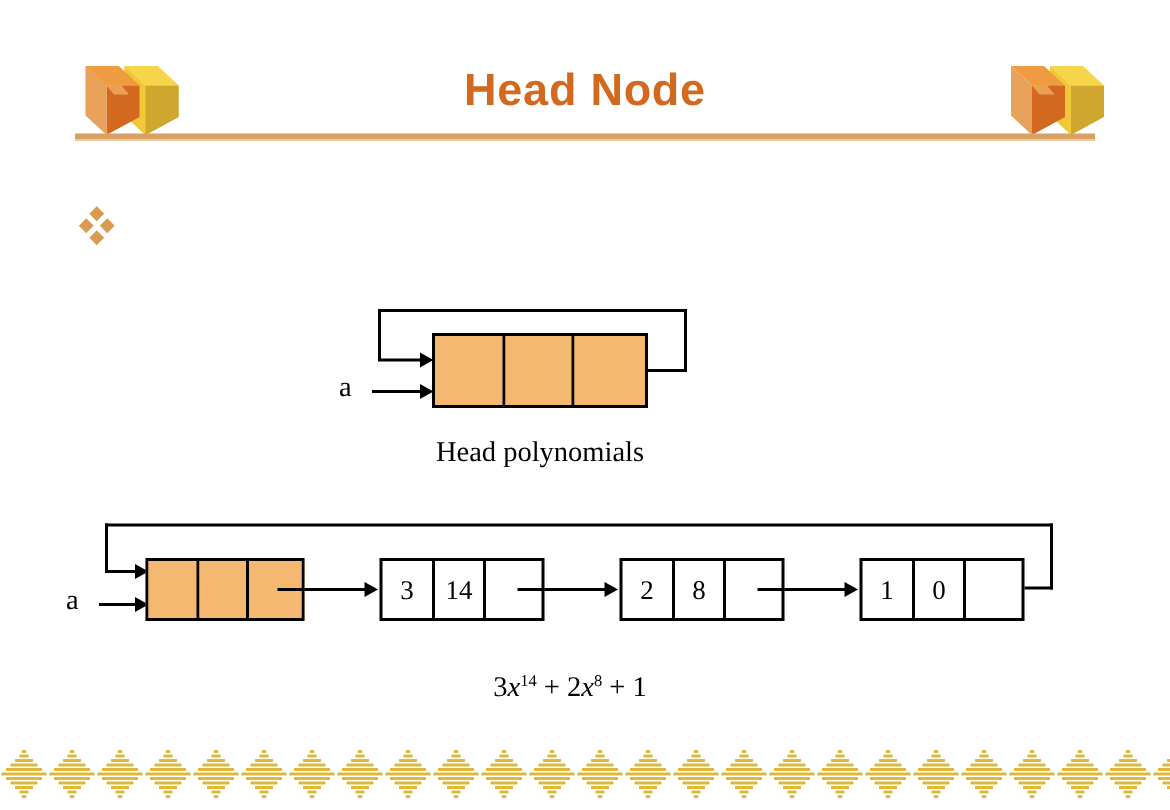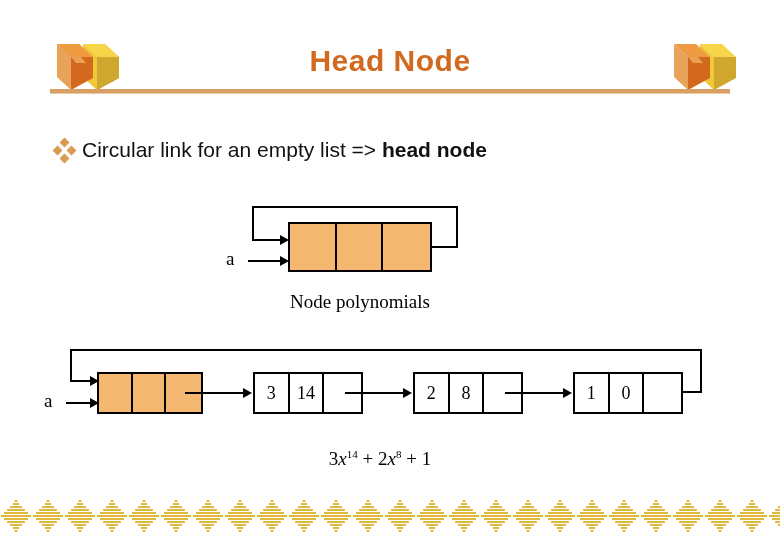--- a/index.html
+++ b/index.html
@@ -155,21 +155,20 @@
   <div class="title-rule"></div>
   <div class="title-rule-2"></div>
 
   <div class="bullet-row">
     <span class="bullet-mark">
       <i class="b1"></i>
         <i class="b2"></i>
         <i class="b3"></i>
         <i class="b4"></i>
     </span>
-    <span class="bullet-text"><span>Circular link for an empty list =&gt; </span><b>head node</b></span>
   </div>
 
   <div>
 
     <div class="wire h" style="left:252px;top:206px;width:206px;"></div>
     <div class="wire v" style="left:456px;top:206px;height:42px;"></div>
     <div class="wire h" style="left:404px;top:246px;width:54px;"></div>
     <div class="wire v" style="left:252px;top:206px;height:34px;"></div>
     <div class="wire h" style="left:252px;top:239px;width:32px;"></div>
     <div class="arrowhead" style="left:280px;top:235px;"></div>
@@ -177,21 +176,21 @@
     <span class="ptr-label" style="left:226px;top:248px;">a</span>
     <div class="wire h" style="left:248px;top:260px;width:36px;"></div>
     <div class="arrowhead" style="left:280px;top:256px;"></div>
 
     <div class="node head" style="left:288px;top:222px;width:144px;height:50px;">
       <div class="cell" style="width:48px;"></div>
       <div class="cell" style="width:48px;"></div>
       <div class="cell" style="width:48px;"></div>
     </div>
 
-    <div class="caption" style="left:230px;top:291px;width:260px;">Node polynomials</div>
+    <div class="caption" style="left:230px;top:291px;width:260px;">Head polynomials</div>
   </div>
 
   <div>
 
     <div class="wire h" style="left:70px;top:349px;width:632px;"></div>
     <div class="wire v" style="left:700px;top:349px;height:44px;"></div>
     <div class="wire h" style="left:645px;top:391px;width:57px;"></div>
     <div class="wire v" style="left:70px;top:349px;height:32px;"></div>
     <div class="wire h" style="left:70px;top:380px;width:26px;"></div>
     <div class="arrowhead" style="left:90px;top:376px;"></div>

